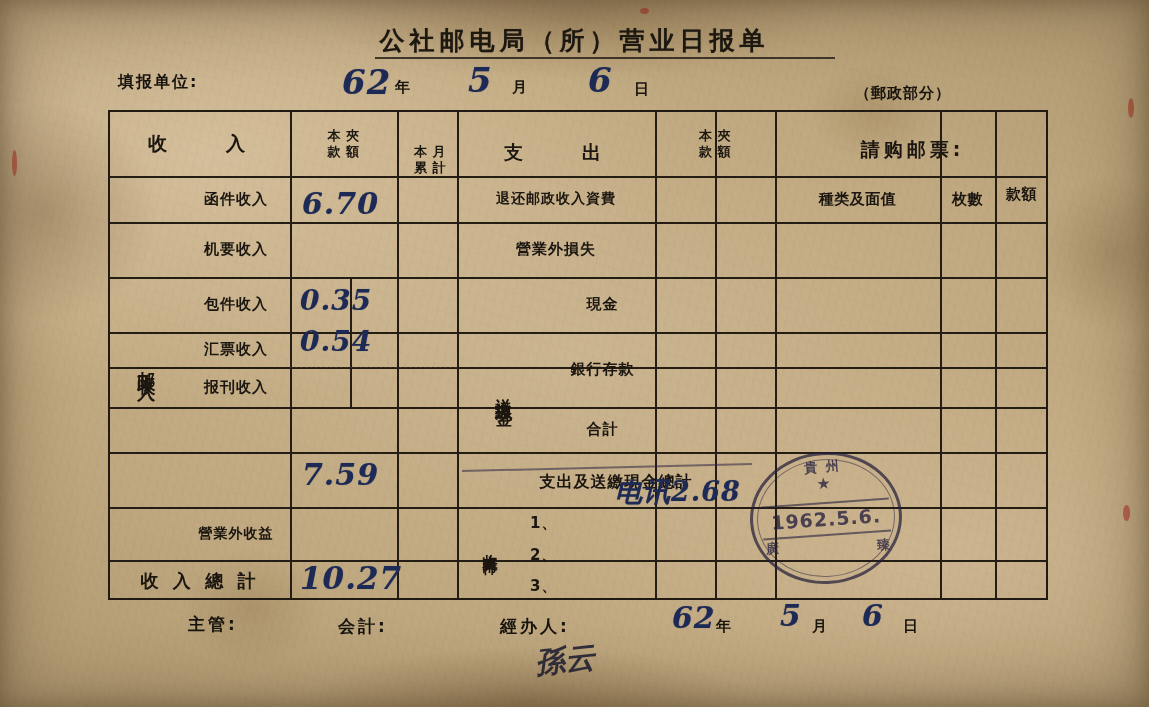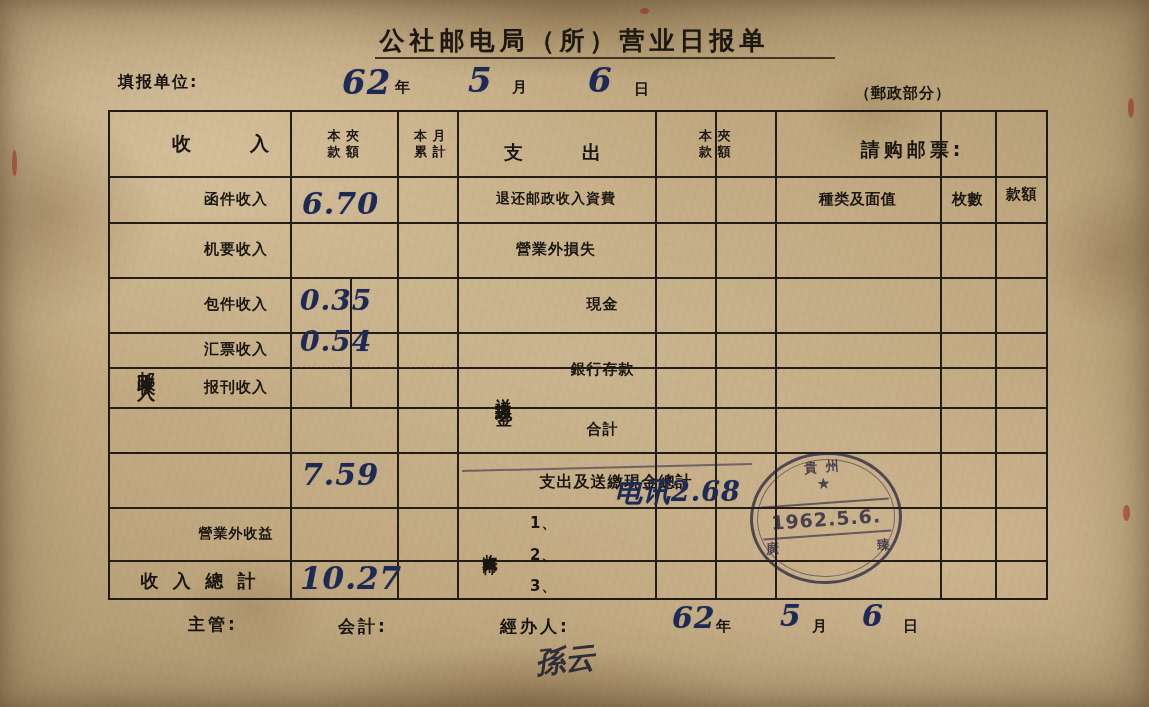--- a/index.html
+++ b/index.html
@@ -276,24 +276,24 @@
       <div class="ln h" style="top:255px;"></div>
       <div class="ln h" style="top:295px;"></div>
       <div class="ln h" style="top:340px;"></div>
       <div class="ln h" style="top:395px;"></div>
       <div class="ln h" style="top:448px;"></div>
 
       <div class="ln h" style="top:440px;left:0;width:0;"></div>
 
       <div class="ln dash" style="top:255px;left:180px;width:167px;"></div>
 
-      <div class="cell big" style="left:0;top:0;width:180px;height:64px;padding-left:24px;">收　　入</div>
+      <div class="cell big" style="left:0;top:0;width:180px;height:64px;">收　　入</div>
       <div class="cell small" style="left:180px;top:0;width:107px;height:64px;white-space:pre-line;">本 夾
 款 額</div>
-      <div class="cell small" style="left:287px;top:0;width:66px;height:64px;white-space:pre-line;">本 月
+      <div class="cell small" style="left:287px;top:16px;width:66px;height:64px;white-space:pre-line;">本 月
 累 計</div>
       <div class="cell big" style="left:347px;top:0;width:198px;height:82px;">支　　出</div>
       <div class="cell small" style="left:545px;top:0;width:120px;height:64px;white-space:pre-line;">本 夾
 款 額</div>
 
       <div class="cell" style="left:665px;top:0;width:275px;height:76px;font-size:19px;letter-spacing:4px;">請购邮票:</div>
 
       <div class="cell small" style="left:665px;top:64px;width:165px;height:46px;font-size:15px;">種类及面值</div>
       <div class="cell small" style="left:830px;top:64px;width:55px;height:46px;font-size:15px;">枚數</div>
       <div class="cell small" style="left:885px;top:64px;width:53px;height:37px;font-size:15px;">款額</div>

